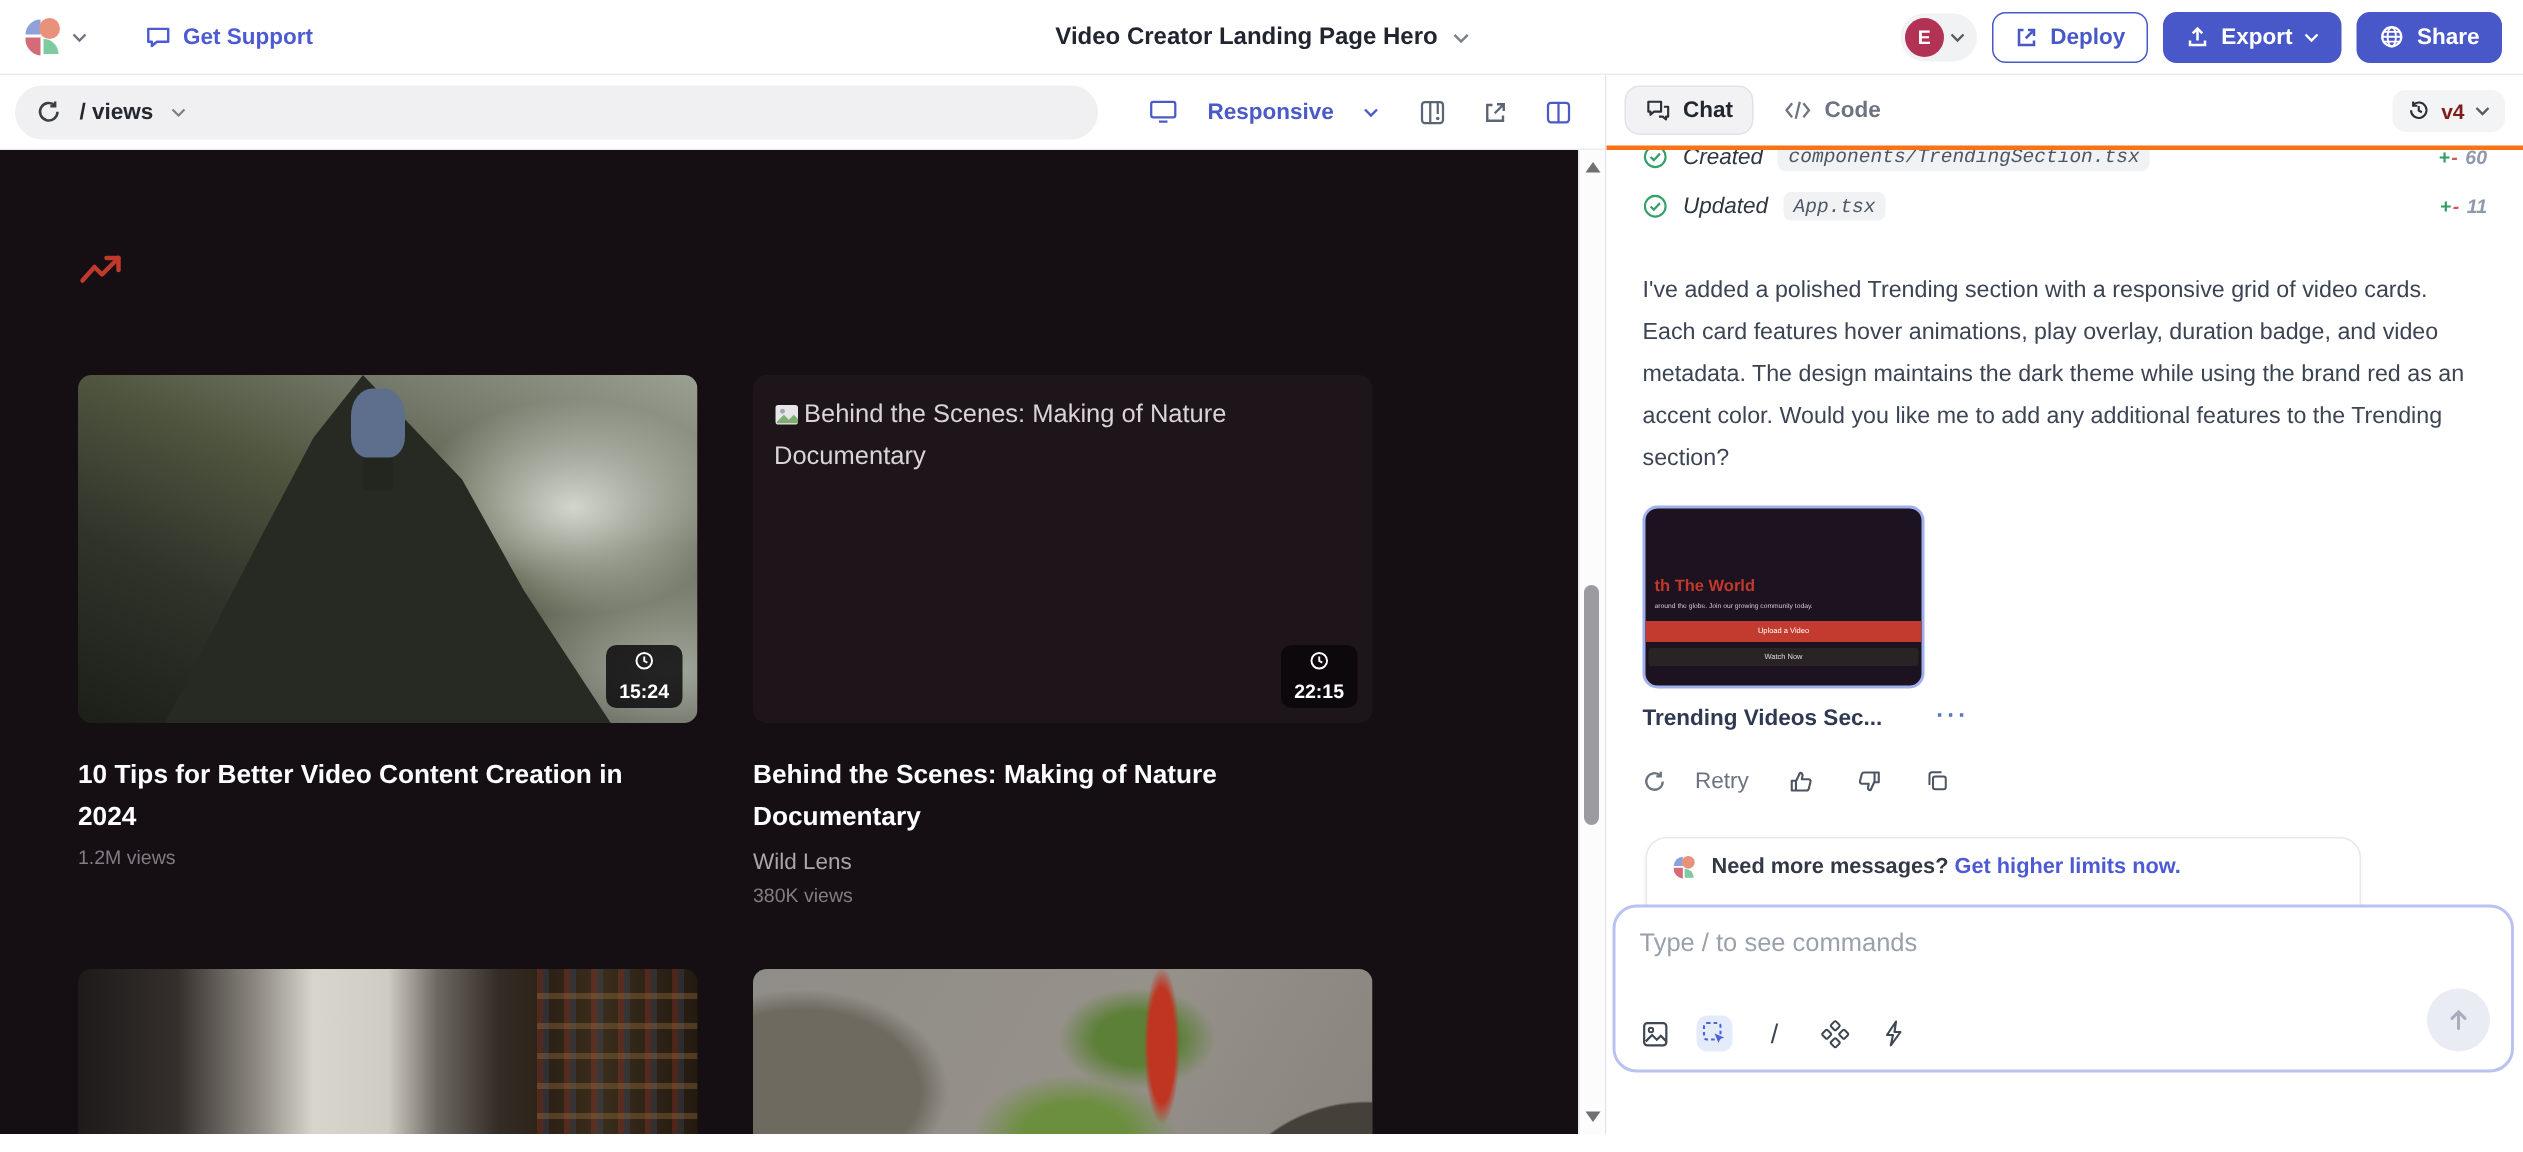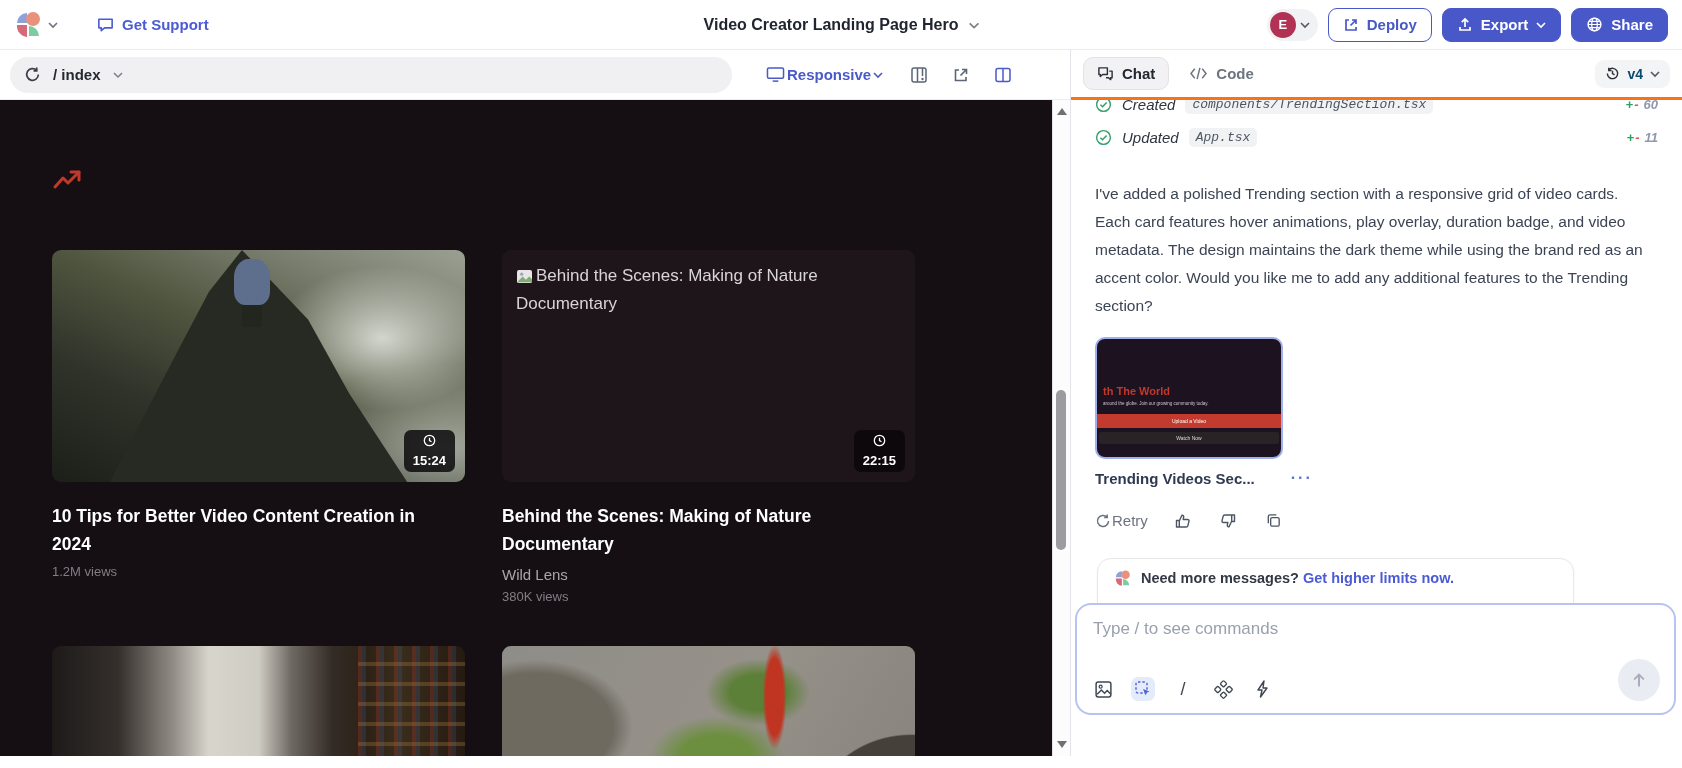--- a/index.html
+++ b/index.html
@@ -28,21 +28,21 @@
 
   
   .main { flex:1; display:flex; min-height:0; }
   .left-pane { width:1071px; flex:0 0 1071px; display:flex; flex-direction:column;
     border-right:1px solid #e4e4ea; }
   .toolbar { height:50px; flex:0 0 50px; display:flex; align-items:center;
     padding:0 10px; background:#fff; border-bottom:1px solid #ececf0; }
   .url-pill { flex:0 0 722px; height:36px; background:#f0f0f3; border-radius:999px;
     display:flex; align-items:center; gap:12px; padding:0 14px; cursor:pointer; }
   .url-text { font-size:15px; font-weight:700; color:#24282f; }
-  .resp-group { display:flex; align-items:center; gap:2px; margin-left:34px;
+  .resp-group { display:flex; align-items:center; gap:20px; margin-left:34px;
     color:#4a5ac6; font-size:15px; font-weight:600; cursor:pointer; }
   .tb-icons { display:flex; align-items:center; gap:22px; margin-left:26px; }
   .tb-icon { width:20px; height:20px; cursor:pointer; display:flex; align-items:center; justify-content:center; }
 
   
   .preview-row { flex:1; display:flex; min-height:0; }
   .preview { flex:1; background:#150f13; overflow:hidden; position:relative;
     padding:68px 0 0 52px; }
   .trend-head { display:flex; align-items:center; gap:16px; margin-bottom:56px; }
   .trend-title { color:#fff; font-size:31px; font-weight:800; letter-spacing:.2px; }
@@ -94,21 +94,21 @@
   .right-panel { flex:1; display:flex; flex-direction:column; min-width:0; }
   .tabbar { height:50px; flex:0 0 50px; display:flex; align-items:center; padding:0 12px;
     background:#fff; border-bottom:3px solid #f97316; gap:8px; }
   .tab-chat { display:flex; align-items:center; gap:8px; background:#f2f2f4;
     border:1px solid #e2e2e7; border-radius:10px; padding:7px 13px;
     font-size:15px; font-weight:700; color:#21262f; cursor:pointer; }
   .tab-code { display:flex; align-items:center; gap:8px; padding:7px 12px;
     font-size:15px; font-weight:600; color:#6d7380; cursor:pointer; }
   .ver-pill { margin-left:auto; display:flex; align-items:center; gap:7px;
     background:#f3f4f6; border-radius:9px; padding:6px 10px; font-size:14px;
-    font-weight:700; color:#0c4a6e; cursor:pointer; }
+    font-weight:700; color:#7f1d1d; cursor:pointer; }
 
   .chat-body { flex:1; position:relative; overflow:hidden; padding:0 24px; background:#fff; }
   .file-rows { margin-top:-9px;font-style:italic; }
   .file-row { display:flex; align-items:center; gap:10px; height:26px; margin-bottom:7px; }
   .file-action { font-size:15px; color:#2e3440; font-weight:500; }
   .file-pill { font-family:"Liberation Mono", monospace; font-size:13px; color:#4b5563;
     background:#f1f2f4; border-radius:5px; padding:2px 7px; }
   .diff { margin-left:auto; font-size:13px; font-weight:600; display:flex; gap:1px; align-items:center; }
   .diff .p { color:#2f9e63; } .diff .m { color:#d9534f; } .diff .c { color:#8f98ad; margin-left:4px; }
 
@@ -121,21 +121,21 @@
   .mini-sub { margin:4px 0 0 6px; color:#cfc9cf; font-size:4.5px; white-space:nowrap; }
   .mini-btn1 { margin-top:8px; height:14px; background:#c23b2e; color:#fff; font-size:5px;
     display:flex; align-items:center; justify-content:center; }
   .mini-btn2 { margin-top:4px; height:12px; background:#2a2326; color:#ddd; font-size:5px;
     display:flex; align-items:center; justify-content:center; border-radius:2px; margin-left:2px; margin-right:2px; }
   .attach-caption { display:flex; align-items:center; gap:36px; margin-top:10px; }
   .attach-label { font-size:15px; font-weight:700; color:#2f3a52; }
   .attach-more { color:#5b76c9; font-size:16px; font-weight:800; letter-spacing:2px; cursor:pointer; }
 
   .action-row { margin-top:24px; display:flex; align-items:center; gap:26px; color:#59606c; }
-  .retry { display:flex; align-items:center; gap:1px; font-size:15px; color:#6b7280; cursor:pointer; }
+  .retry { display:flex; align-items:center; gap:19px; font-size:15px; color:#6b7280; cursor:pointer; }
   .act-icon { width:19px; height:19px; cursor:pointer; display:flex; align-items:center; justify-content:center; }
 
   .banner { position:absolute; left:26px; right:108px; top:458px; height:80px;
     background:#fff; border:1px solid #e8e8ec; border-radius:14px;
     box-shadow:0 1px 3px rgba(20,20,40,.05); display:flex; align-items:flex-start;
     padding:11px 16px; gap:10px; z-index:1; }
   .banner-text { font-size:14.5px; color:#333845; font-weight:600; }
   .banner-link { color:#4c5bd4; cursor:pointer; font-weight:600; }
 
   .input-card { position:absolute; left:4px; right:6px; top:503px; height:112px;
@@ -242,21 +242,21 @@
   <div class="main">
 
     <div class="left-pane">
       <div class="toolbar">
         <div class="url-pill">
           <span>
             <svg width="17" height="17" viewBox="0 0 16 16">
                 <path d="M13.5 8 a5.5 5.5 0 1 1 -1.6-3.9 M12 1.5 v3 h-3" fill="none" stroke="#3a3f46" stroke-width="1.6"></path>
               </svg>
           </span>
-          <span class="url-text">/ index</span>
+          <span class="url-text">/ views</span>
           <span class="chev">
             <svg width="10" height="10" viewBox="0 0 10 10">
                 <polyline points="1,3 5,7 9,3" fill="none" stroke="#7a7f88" stroke-width="1.5"></polyline>
               </svg>
           </span>
         </div>
         <div class="resp-group">
           <span>
             <svg width="19" height="17" viewBox="0 0 20 18">
                 <rect x="1.5" y="2" width="17" height="11" rx="1.5" fill="none" stroke="#4a5ac6" stroke-width="1.6"></rect>

